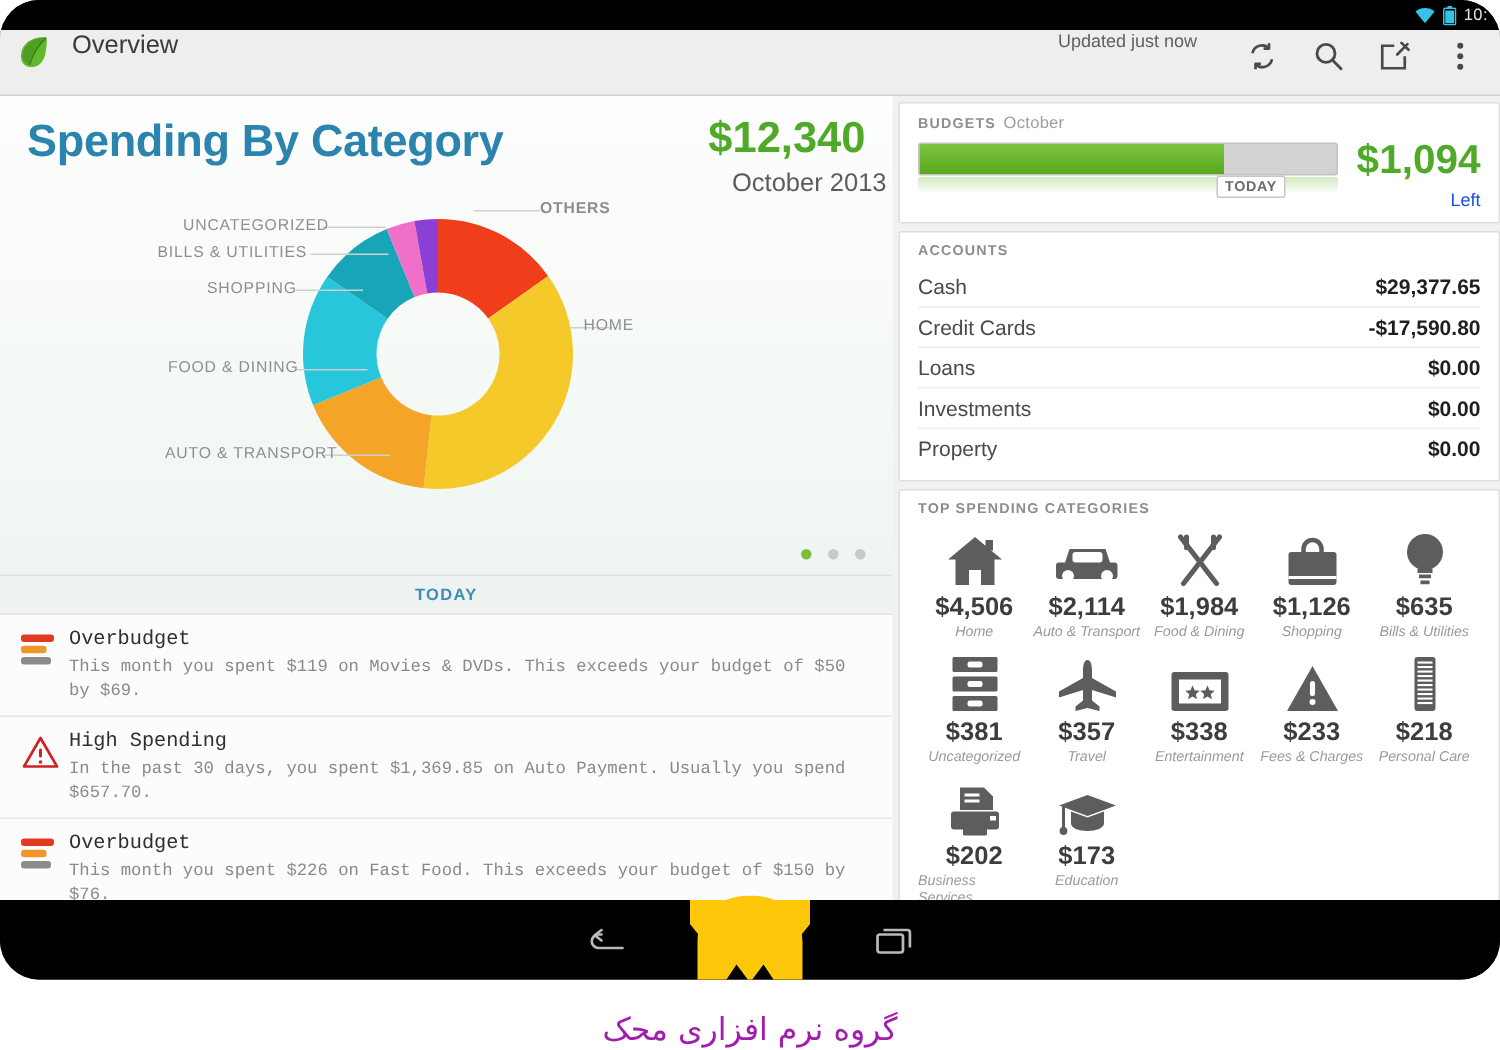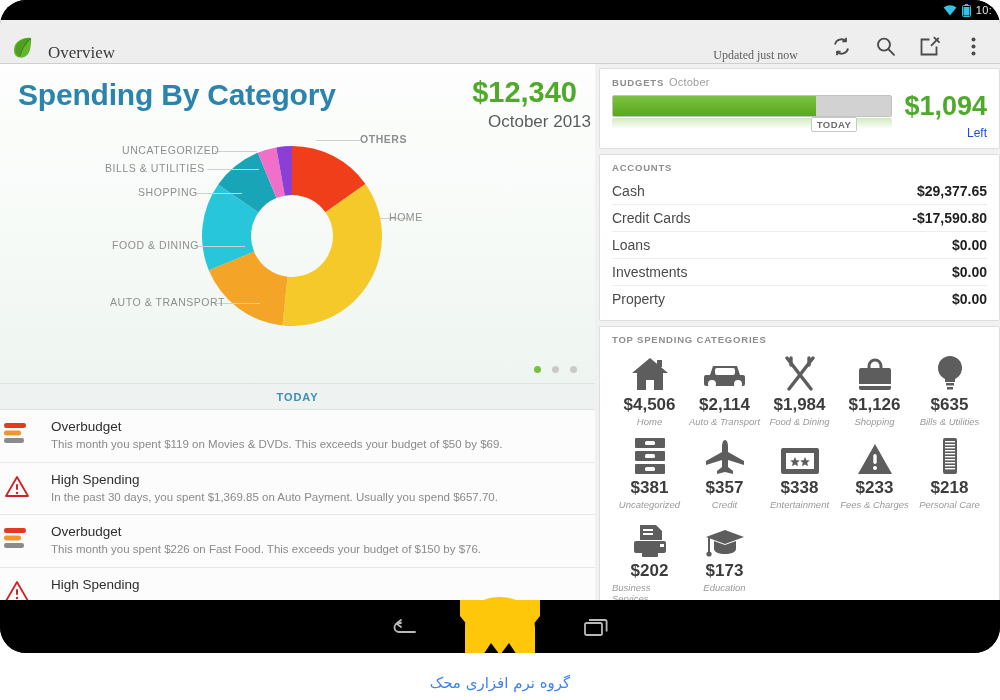--- a/index.html
+++ b/index.html
@@ -23,23 +23,22 @@
   .sb-time { font-size: 11px; color: #e6e6e6; letter-spacing: .3px; }
   
   #app {
     position: absolute; left: 0; top: 20px; width: 1000px; height: 580px;
     background: #f1f1f1; overflow: hidden;
   }
   
   #actionbar {
     height: 44px; background: #eeeeee;
     border-bottom: 1px solid #cfcfcf;
-    display: flex; align-items: flex-end; padding: 0 10px 0 8px;
+    display: flex; align-items: flex-start; padding: 0 10px 0 8px;
     box-shadow: 0 1px 2px rgba(0,0,0,.08);
-    font-family: Liberation Serif, serif;
   }
   #leaf { width: 30px; height: 30px; flex: 0 0 30px; margin-right: 10px; }
   #app-title { font-size: 17px; color: #3b3b3b; font-weight: 400; }
   #ab-spacer { flex: 1; }
   #updated { font-size: 12px; color: #5f5f5f; margin-right: 16px; }
   .ab-btn {
     width: 34px; height: 34px; display: flex; align-items: center;
     justify-content: center; margin-left: 10px; cursor: pointer;
   }
   
@@ -79,22 +78,22 @@
   .dot.on { background: #7bbf3c; }
 
   
   #today-bar {
     height: 26px; background: #eef2f1; border-bottom: 1px solid #dfe3e2;
     display: flex; align-items: center; justify-content: center;
     font-size: 11px; font-weight: bold; color: #3a8fb5; letter-spacing: .9px;
   }
   
   .alert {
-    display: flex; padding: 9px 12px 9px 4px; gap: 19px;
-    border-bottom: 1px solid #e8e8e8; background: #fcfcfc; align-items: flex-start;
+    display: flex; padding: 9px 12px 9px 14px; gap: 4px;
+    border-bottom: 1px solid #e8e8e8; background: #fcfcfc; align-items: flex-start; font-family: Liberation Mono, monospace;
   }
   .alert-ico { width: 28px; flex: 0 0 28px; padding-top: 3px; }
   .alert-title { font-size: 13.5px; color: #2f2f2f; margin-bottom: 3px; }
   .alert-desc { font-size: 11.5px; color: #8a8a8a; line-height: 1.35; }
 
   
   .card {
     background: #fff; border: 1px solid #dedede; border-radius: 2px;
     margin-bottom: 5px; padding: 7px 12px 8px 12px;
   }
@@ -155,21 +154,21 @@
   }
   .nav-btn { width: 44px; height: 30px; display:flex; align-items:center; justify-content:center; cursor:pointer; }
   
   #watermark {
     position: absolute; left: 0; top: 600px; width: 1000px; height: 100px;
     display: flex; flex-direction: column; align-items: center;
     pointer-events: none;
   }
   #wm-logo { width: 92px; height: 78px; }
   #wm-text {
-    font-size: 15px; color: #3b82f6; direction: rtl;
+    font-size: 21px; color: #a21caf; direction: rtl;
     font-family: "DejaVu Sans", sans-serif; margin-top: -4px;
   }
 </style>
 </head>
 <body>
 
 <div id="device">
 
   <div id="statusbar">
     <span class="sb-icon">
@@ -468,21 +467,21 @@
        <span class="cat-amt">$381</span>
        <span class="cat-name">Uncategorized</span>
               </div>
               <div class="cat">
                 <span class="cat-ico">
                   <svg width="40" height="36" viewBox="0 0 40 36" fill="#5d5d5d">
                     <path d="M20 1c2 0 3 3 3 7v5l16 9v4l-16-5v7l5 4v3l-8-2-8 2v-3l5-4v-7L1 26v-4l16-9V8c0-4 1-7 3-7z"></path>
                   </svg>
                 </span>
        <span class="cat-amt">$357</span>
-       <span class="cat-name">Credit</span>
+       <span class="cat-name">Travel</span>
               </div>
               <div class="cat">
                 <span class="cat-ico">
                   <svg width="40" height="28" viewBox="0 0 40 28" fill="#5d5d5d">
                     <rect x="1" y="1" width="38" height="26" rx="2"></rect>
                     <rect x="6" y="6" width="28" height="16" fill="#fff"></rect>
                     <path d="M15 10l1.4 3.2 3.4.3-2.6 2.3.8 3.4-3-1.8-3 1.8.8-3.4-2.6-2.3 3.4-.3z" fill="#5d5d5d"></path>
                     <path d="M25 10l1.4 3.2 3.4.3-2.6 2.3.8 3.4-3-1.8-3 1.8.8-3.4-2.6-2.3 3.4-.3z" fill="#5d5d5d"></path>
                   </svg>
                 </span>

